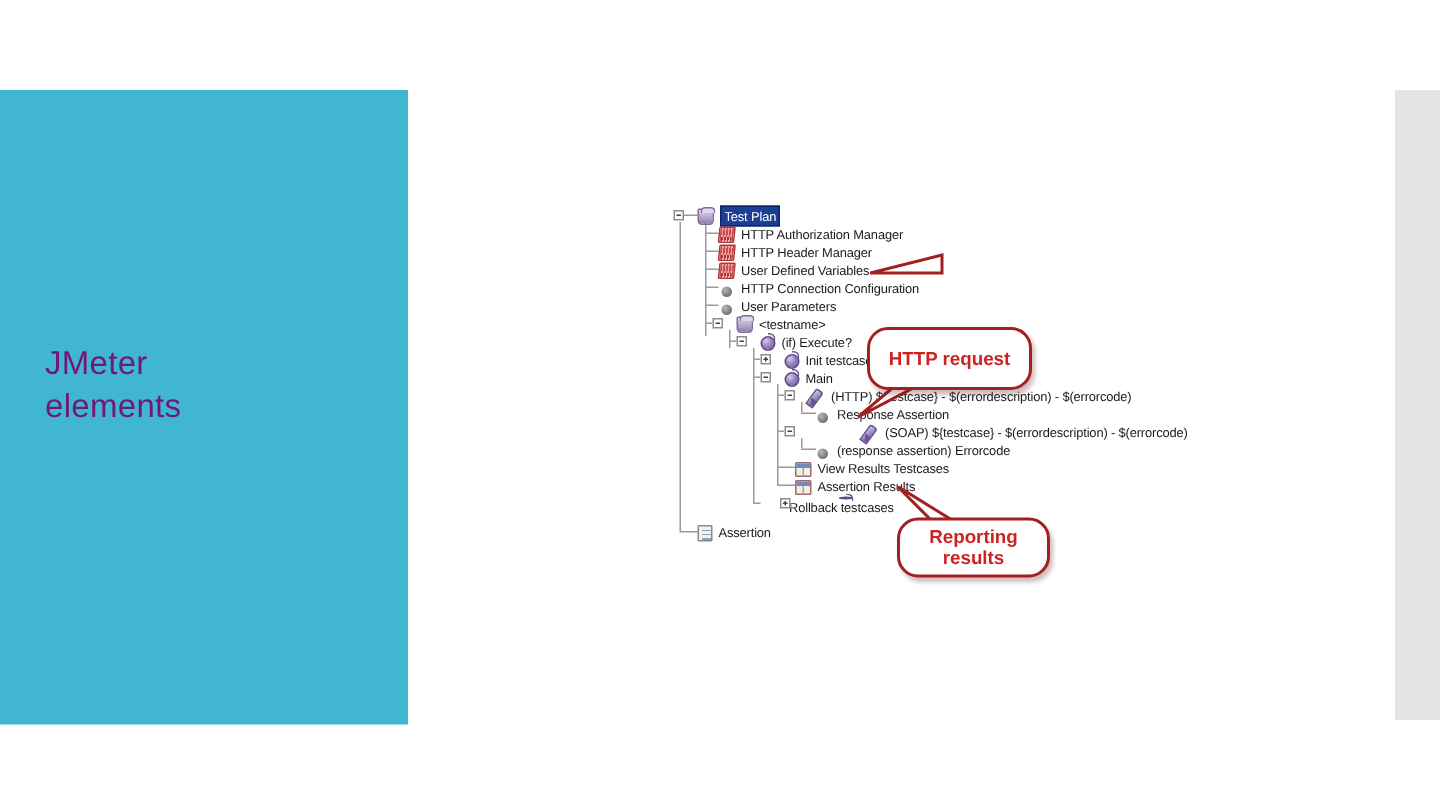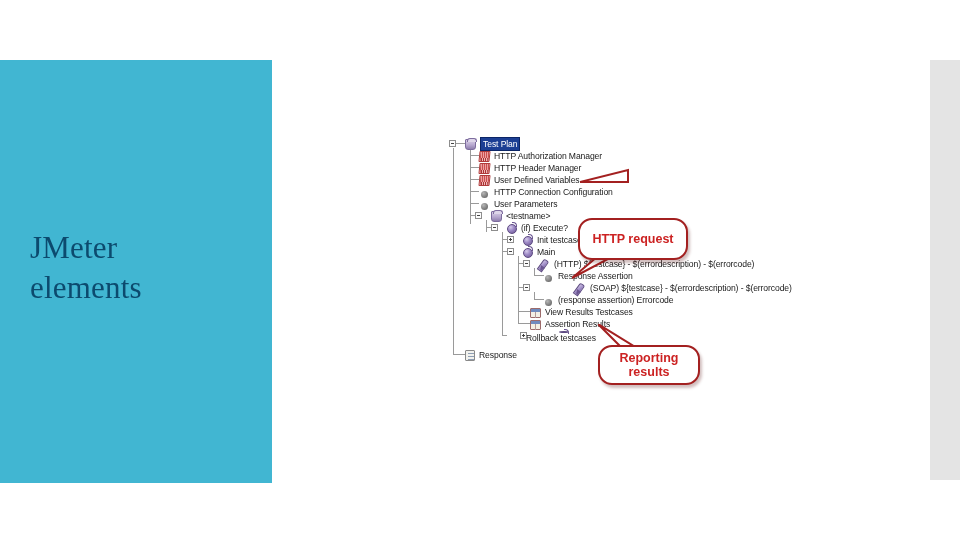--- a/index.html
+++ b/index.html
@@ -20,27 +20,26 @@
   #title-panel {
     position: absolute;
     left: 0; top: 60px;
     width: 272px; height: 423px;
     background: #41b6d2;
   }
   #title-text {
     position: absolute;
     left: 30px; top: 168px;
     width: 230px;
-    color: #0c4a6e;
-    font-size: 31px;
+    color: #701a75;
+    font-size: 22px;
     line-height: 1.3;
     font-weight: 300;
     letter-spacing: 0.2px;
     white-space: pre-line;
-    font-family: Liberation Serif, serif;
   }
 
   
   #right-strip {
     position: absolute;
     left: 930px; top: 60px;
     width: 30px; height: 420px;
     background: #e4e4e4;
   }
 
@@ -381,21 +380,21 @@
     </div>
 
     <div class="row" style="top:192px; left:82px;flex-direction:column;">
       <span class="exp plus" style="left:-6px;"></span>
       <span class="ico ico-ctrl" style="position:relative; margin-right:4px; margin-left:10px;"></span>
       <span class="lbl">Rollback testcases</span>
     </div>
 
     <div class="row" style="top:211px; left:21px;">
       <span class="ico ico-bench" style="position:relative; margin-right:4px;"></span>
-      <span class="lbl">Response</span>
+      <span class="lbl">Assertion</span>
     </div>
   </div>
 
   <svg class="tail" style="left:580px; top:168px; width:50px; height:24px;" viewBox="0 0 50 24">
     <polygon points="0,14 48,2 48,14" fill="#ffffff" stroke="#a32020" stroke-width="2"></polygon>
   </svg>
 
   <svg class="tail" style="left:572px; top:246px; width:40px; height:34px;" viewBox="0 0 40 34">
     <polygon points="38,0 38,12 0,32" fill="#ffffff" stroke="#a32020" stroke-width="2"></polygon>
   </svg>

